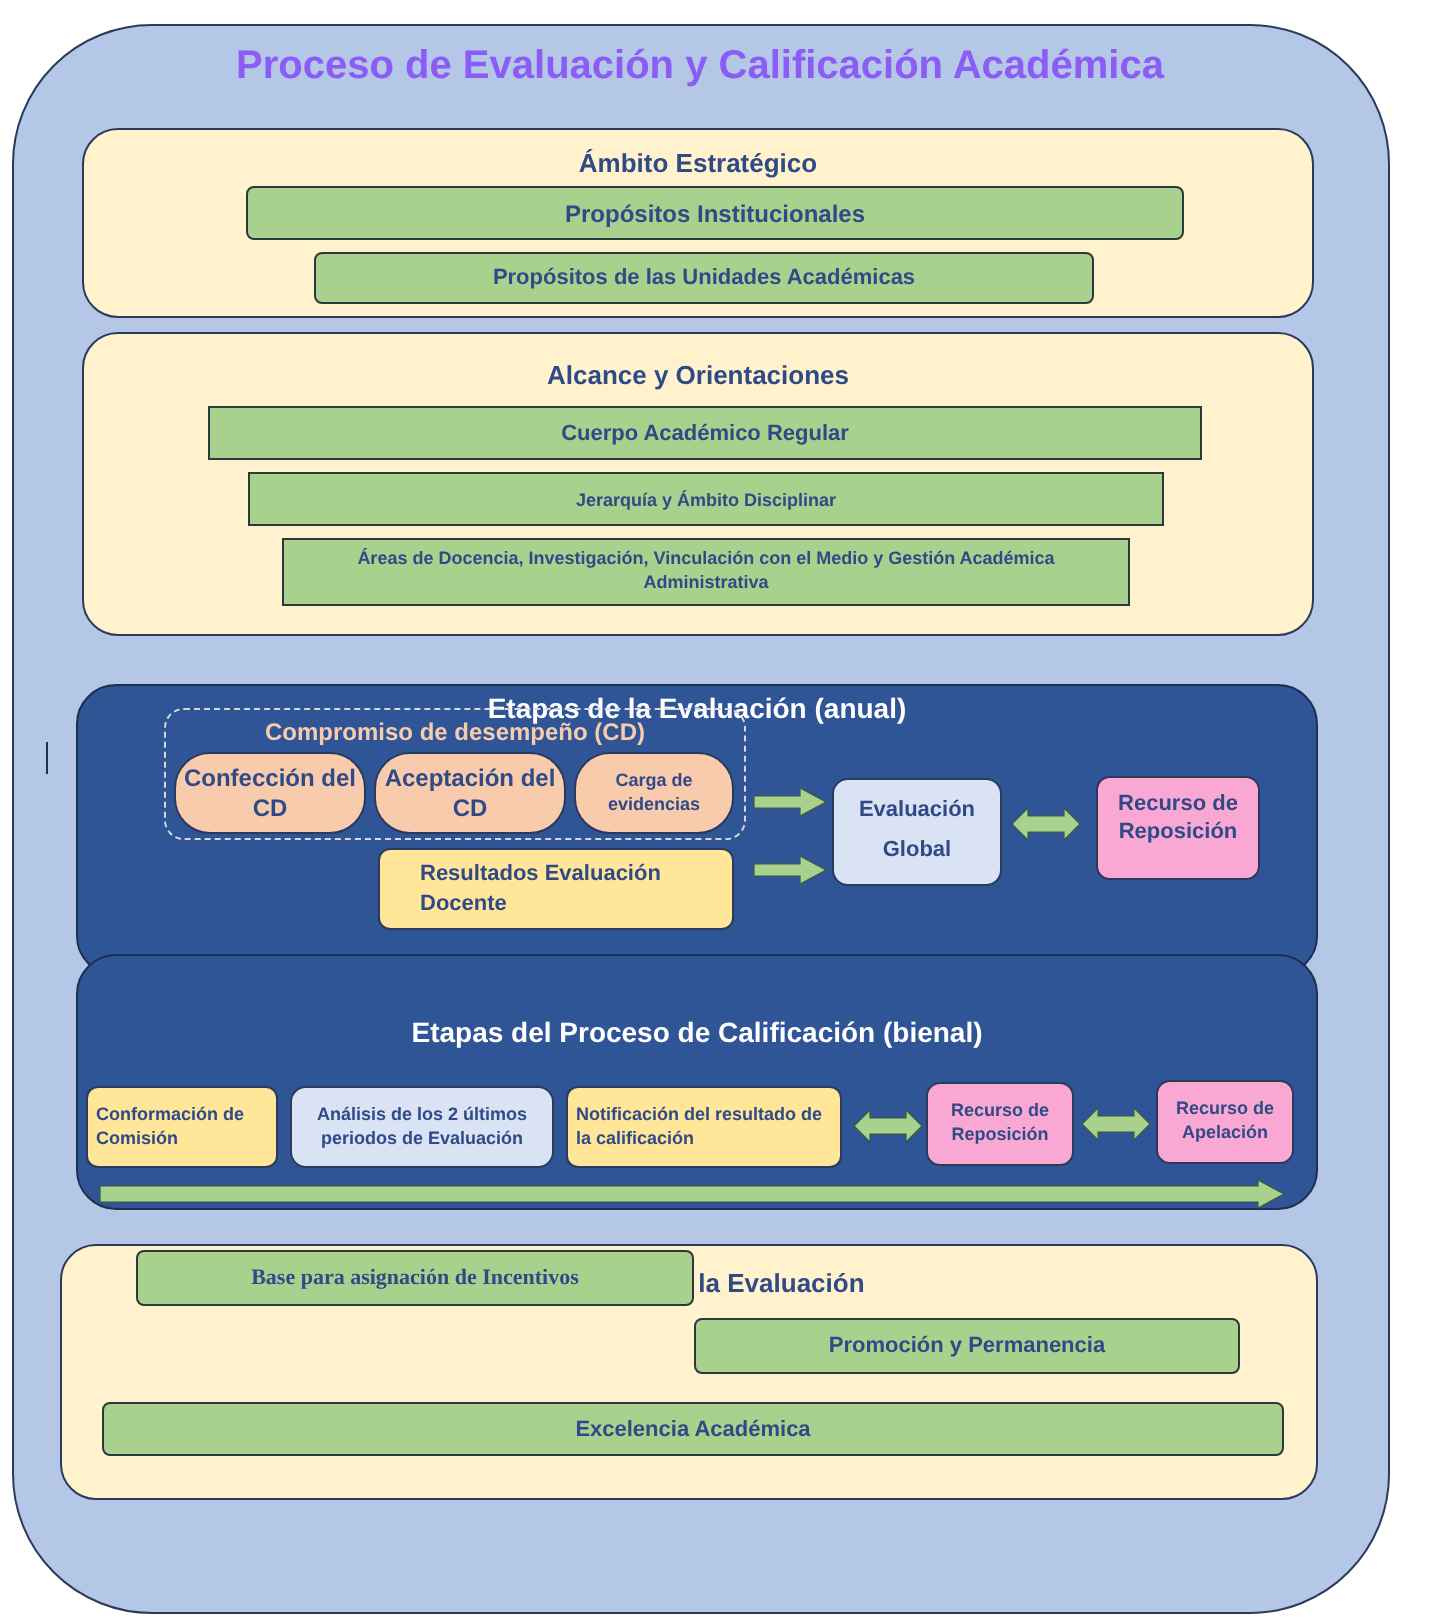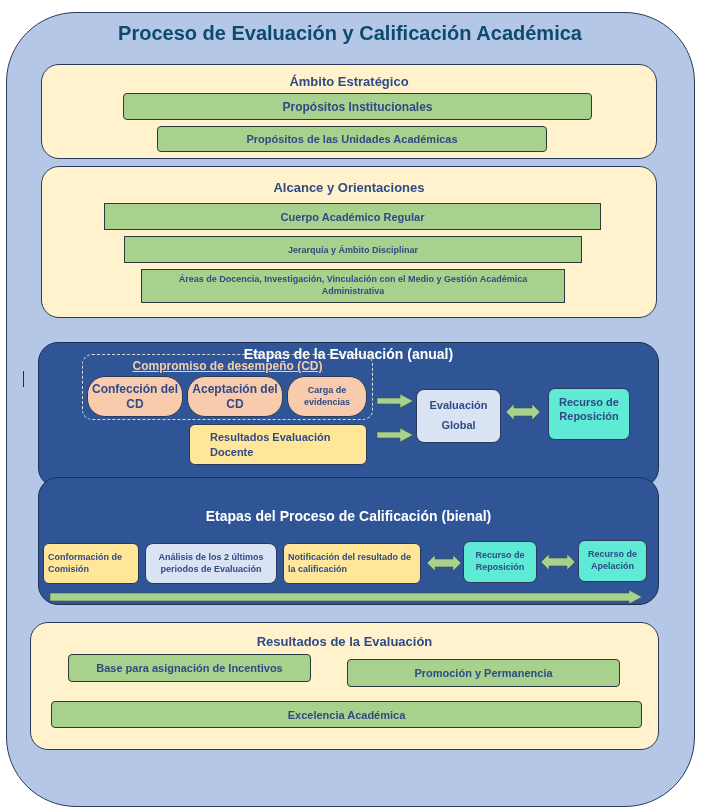--- a/index.html
+++ b/index.html
@@ -1,29 +1,29 @@
 <!DOCTYPE html>
 <html><head>
 <meta charset="utf-8">
 <style>
   html, body { margin:0; padding:0; background:#ffffff; }
   body { width:715px; height:812px; position:relative; overflow:hidden; font-family:"Liberation Sans", sans-serif; }
   .abs { position:absolute; box-sizing:border-box; }
   .outer { left:6px; top:12px; width:689px; height:795px; background:#b4c7e7; border:1px solid #2a3a5a; border-radius:70px; }
-  .title { left:0; top:22px; width:660px; text-align:center; color:#0c4a6e; font-weight:bold; font-size:20px; }
+  .title { left:0; top:22px; width:660px; text-align:center; color:#8b5cf6; font-weight:bold; font-size:20px; }
   .cream { background:#fff2cc; border:1px solid #2a3a5a; border-radius:18px; }
   .navy { background:#2f5597; border:1px solid #1f2f50; border-radius:20px; }
   .sec-title { width:100%; text-align:center; color:#2f4a86; font-weight:bold; font-size:13px; }
   .green { background:#a9d18e; border:1px solid #2a3a3a; color:#2f4a86; font-weight:bold; display:flex; align-items:center; justify-content:center; text-align:center; }
   .r4 { border-radius:4px; }
   .white-title { width:100%; text-align:center; color:#ffffff; font-weight:bold; font-size:14px; }
   .peach { background:#f8cbad; border:1px solid #2a3a5a; border-radius:18px; color:#2f4a86; font-weight:bold; display:flex; align-items:center; justify-content:center; text-align:center; line-height:1.25; }
   .yellow { background:#ffe699; border:1px solid #2a3a5a; border-radius:6px; color:#2f4a86; font-weight:bold; display:flex; align-items:center; justify-content:center; text-align:left; line-height:1.3; }
   .lightblue { background:#dae3f3; border:1px solid #2a3a5a; border-radius:8px; color:#2f4a86; font-weight:bold; display:flex; align-items:center; justify-content:center; text-align:center; }
-  .lightgreen { background:#5eead4; border:1px solid #2a3a5a; border-radius:7px; color:#2f4a86; font-weight:bold; display:flex; align-items:center; justify-content:center; text-align:center; line-height:1.3; }
+  .lightgreen { background:#f9a8d4; border:1px solid #2a3a5a; border-radius:7px; color:#2f4a86; font-weight:bold; display:flex; align-items:center; justify-content:center; text-align:center; line-height:1.3; }
   .dashed { border:1px dashed #d9d9d9; border-radius:10px; }
   svg.arrow { position:absolute; overflow:visible; }
 </style>
 </head>
 <body>
 
 <div class="abs outer"></div>
 <div class="abs title" style="left:20px;">Proceso de Evaluación y Calificación Académica</div>
 
 <div class="abs cream" style="left:41px;top:64px;width:616px;height:95px;">
@@ -36,21 +36,21 @@
   <div class="abs sec-title" style="top:13px;">Alcance y Orientaciones</div>
 </div>
 <div class="abs green" style="left:104px;top:203px;width:497px;height:27px;font-size:11px;">Cuerpo Académico Regular</div>
 <div class="abs green" style="left:124px;top:236px;width:458px;height:27px;font-size:9px;">Jerarquía y Ámbito Disciplinar</div>
 <div class="abs green" style="left:141px;top:269px;width:424px;height:34px;font-size:9px;line-height:1.3;padding:0 8px;">Áreas de Docencia, Investigación, Vinculación con el Medio y Gestión Académica Administrativa</div>
 
 <div class="abs navy" style="left:38px;top:342px;width:621px;height:146px;">
   <div class="abs white-title" style="top:3px;">Etapas de la Evaluación (anual)</div>
 </div>
 <div class="abs dashed" style="left:82px;top:354px;width:291px;height:66px;"></div>
-<div class="abs" style="left:82px;top:359px;width:291px;text-align:center;color:#f8cbad;font-weight:bold;font-size:12px;text-decoration:underline;">Compromiso de desempeño (CD)</div>
+<div class="abs" style="left:82px;top:359px;width:291px;text-align:center;color:#f8cbad;font-weight:bold;font-size:12px;">Compromiso de desempeño (CD)</div>
 <div class="abs peach" style="left:87px;top:376px;width:96px;height:41px;font-size:12px;">Confección del CD</div>
 <div class="abs peach" style="left:187px;top:376px;width:96px;height:41px;font-size:12px;">Aceptación del CD</div>
 <div class="abs peach" style="left:287px;top:376px;width:80px;height:41px;font-size:9px;padding:0 8px;">Carga de evidencias</div>
 <div class="abs yellow" style="left:189px;top:424px;width:178px;height:41px;font-size:11px;padding:0 20px;">Resultados Evaluación Docente</div>
 
 <svg class="arrow" style="left:376px;top:393px;" width="38" height="16">
   <polygon points="1,5 24,5 24,1 37,8 24,15 24,11 1,11" fill="#a9d18e" stroke="#3a5a3a" stroke-width="0.6"></polygon>
 </svg>
 <svg class="arrow" style="left:376px;top:427px;" width="38" height="16">
   <polygon points="1,5 24,5 24,1 37,8 24,15 24,11 1,11" fill="#a9d18e" stroke="#3a5a3a" stroke-width="0.6"></polygon>
@@ -83,17 +83,17 @@
 
 <div class="abs lightgreen" style="left:578px;top:540px;width:69px;height:42px;font-size:9px;">Recurso de Apelación</div>
 
 <svg class="arrow" style="left:49px;top:590px;" width="594" height="14">
   <polygon points="1,3 580,3 580,0 593,7 580,14 580,11 1,11" fill="#a9d18e" stroke="#3a5a3a" stroke-width="0.6"></polygon>
 </svg>
 
 <div class="abs cream" style="left:30px;top:622px;width:629px;height:128px;">
   <div class="abs sec-title" style="top:11px;">Resultados de la Evaluación</div>
 </div>
-<div class="abs green r4" style="left:68px;top:654px;width:243px;height:28px;font-size:11px;">Base para asignación de Incentivos</div>
+<div class="abs green r4" style="left:68px;top:625px;width:279px;height:28px;font-size:11px;font-family:Liberation Serif, serif;">Base para asignación de Incentivos</div>
 <div class="abs green r4" style="left:347px;top:659px;width:273px;height:28px;font-size:11px;">Promoción y Permanencia</div>
 <div class="abs green r4" style="left:51px;top:701px;width:591px;height:27px;font-size:11px;">Excelencia Académica</div>
 
 <div class="abs" style="left:23px;top:371px;width:1px;height:16px;background:#1f2f50;"></div>
 
 </body></html>

